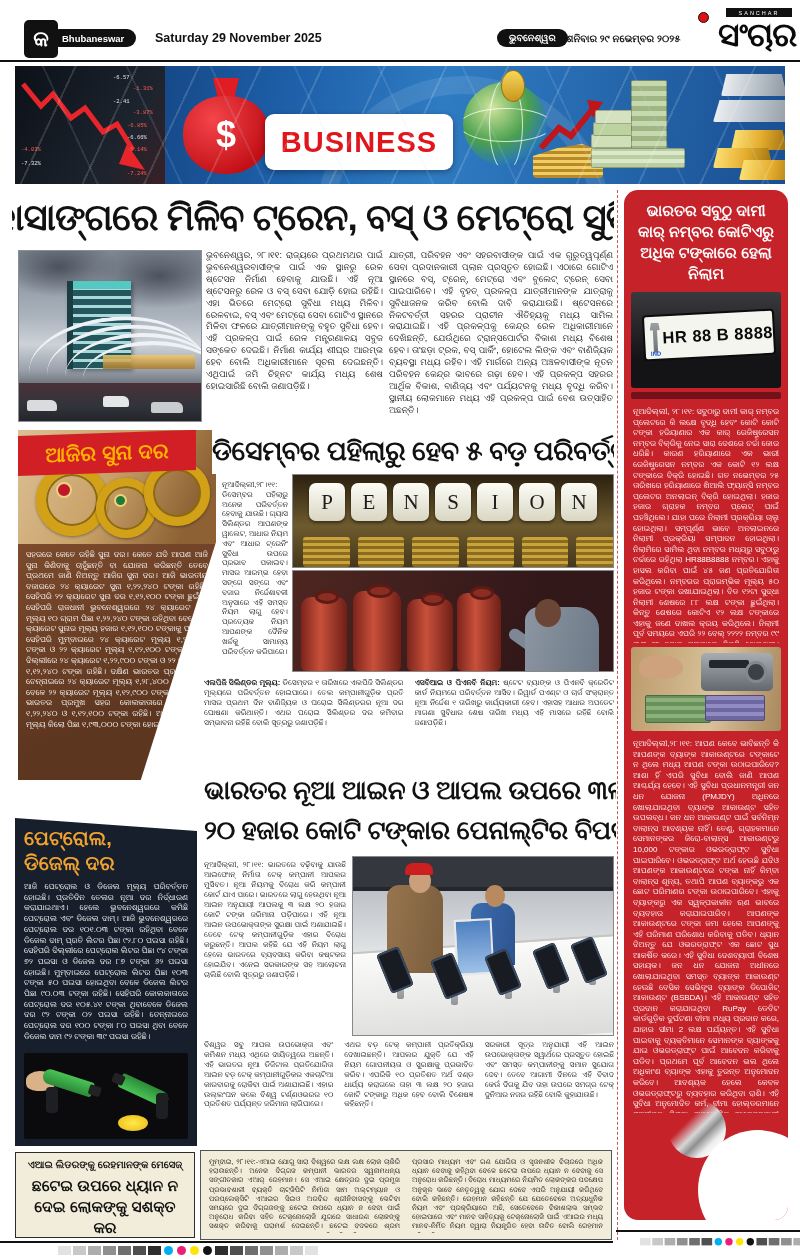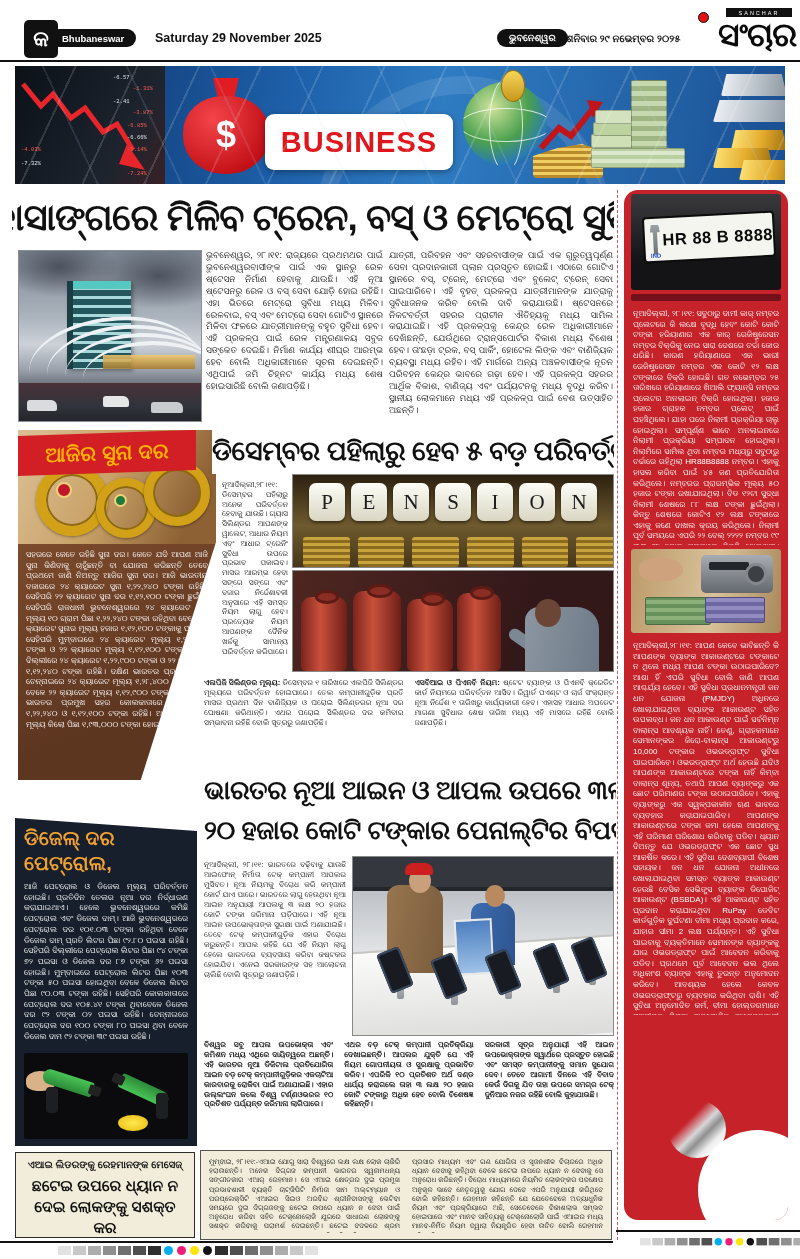--- a/index.html
+++ b/index.html
@@ -160,21 +160,21 @@
   .p1-body{position:absolute;left:34px;top:28px;width:56px;height:88px;border-radius:12px 16px 0 0;
            background:linear-gradient(100deg,#97754f,#7a5c3c);}
   .p1-head{position:absolute;left:56px;top:12px;width:22px;height:24px;border-radius:50%;background:#caa07c;}
   .p1-cap{position:absolute;left:52px;top:6px;width:28px;height:12px;border-radius:8px 8px 2px 2px;background:#cc1f1f;}
   .p2-body{position:absolute;left:118px;top:46px;width:44px;height:62px;border-radius:10px 14px 0 0;
            background:linear-gradient(100deg,#3d6cae,#2d5490);}
   .p2-head{position:absolute;left:132px;top:28px;width:20px;height:22px;border-radius:50%;background:#b9895f;}
   .poster{position:absolute;left:102px;top:62px;width:34px;height:52px;background:linear-gradient(#4d7fc0,#9fc2e8);
           border:2px solid #e8e8e8;transform:rotate(-3deg);}
   .ap-bottom{left:204px;top:1040px;width:410px;height:104px;display:flex;gap:11px;}
-  .ap-bottom div{flex:1;font-size:7.5px;line-height:9.9px;text-align:justify;overflow:hidden;font-weight:bold;}
+  .ap-bottom div{flex:1;font-size:7.5px;line-height:9.9px;text-align:justify;overflow:hidden;}
   
   .petrol{left:15px;top:818px;width:182px;height:328px;background:#161f2b;padding:8px 9px;box-sizing:border-box;
           clip-path:polygon(0 0,100% 4%,100% 100%,0 100%);overflow:hidden;}
   .pt-title span{display:block;color:#f2a230;font-size:20px;line-height:25px;font-weight:800;}
   .pt-body{margin-top:6px;color:#fff;font-size:8px;line-height:10.7px;text-align:justify;height:166px;overflow:hidden;}
   .img-fuel{position:relative;margin-top:5px;height:86px;background:#0b0b0d;overflow:hidden;border-radius:2px;}
   .nozzle{position:absolute;width:52px;height:15px;border-radius:8px 3px 3px 8px;background:linear-gradient(#49c455,#2c8a38);}
   .nozzle:after{content:"";position:absolute;right:-8px;top:2px;width:12px;height:10px;background:#222;border-radius:2px;}
   .nz-handle{position:absolute;width:12px;height:26px;background:#1d1f22;border-radius:4px;}
   .hand{position:absolute;width:30px;height:20px;border-radius:50% 60% 50% 40%;background:#d9b28a;}
@@ -287,20 +287,21 @@
   </div>
 
   <div class="abs t-col t-col1 just">ଭୁବନେଶ୍ୱର, ୨୮।୧୧: ରାଜ୍ୟରେ ପ୍ରଥମଥର ପାଇଁ ଭୁବନେଶ୍ୱରବାସୀଙ୍କ ପାଇଁ ଏକ ସ୍ଥାନରୁ ରେଳ ଷ୍ଟେସନ ନିର୍ମାଣ ହେବାକୁ ଯାଉଛି। ଏହି ନୂଆ ଷ୍ଟେସନରୁ ରେଳ ଓ ବସ୍ ସେବା ଯୋଡ଼ି ହୋଇ ରହିଛି। ଏହା ଭିତରେ ମେଟ୍ରୋ ସୁବିଧା ମଧ୍ୟ ମିଳିବ। ରେଳବାଇ, ବସ୍ ଏବଂ ମେଟ୍ରୋ ସେବା ଗୋଟିଏ ସ୍ଥାନରେ ମିଳିବା ଫଳରେ ଯାତ୍ରୀମାନଙ୍କୁ ବହୁତ ସୁବିଧା ହେବ। ଏହି ପ୍ରକଳ୍ପ ପାଇଁ ରେଳ ମନ୍ତ୍ରଣାଳୟ ସବୁଜ ସଙ୍କେତ ଦେଇଛି। ନିର୍ମାଣ କାର୍ଯ୍ୟ ଶୀଘ୍ର ଆରମ୍ଭ ହେବ ବୋଲି ଅଧିକାରୀମାନେ ସୂଚନା ଦେଇଛନ୍ତି। ଏଥିପାଇଁ ଜମି ଚିହ୍ନଟ କାର୍ଯ୍ୟ ମଧ୍ୟ ଶେଷ ହୋଇସାରିଛି ବୋଲି ଜଣାପଡ଼ିଛି।</div>
   <div class="abs t-col t-col2 just">
     <span>ଯାତ୍ରୀ, ପରିବହନ ଏବଂ ସହରବାସୀଙ୍କ ପାଇଁ ଏକ ଗୁରୁତ୍ୱପୂର୍ଣ୍ଣ ସେବା ପ୍ରଦାନକାରୀ ପ୍ଲାନ ପ୍ରସ୍ତୁତ ହୋଇଛି। ଏଠାରେ ଗୋଟିଏ ସ୍ଥାନରେ ବସ୍, ଟ୍ରେନ୍, ମେଟ୍ରୋ ଏବଂ ବୁଲେଟ୍ ଟ୍ରେନ୍ ସେବା ପାଇପାରିବେ। ଏହି ବୃହତ୍ ପ୍ରକଳ୍ପ ଯାତ୍ରୀମାନଙ୍କ ଯାତ୍ରାକୁ ସୁବିଧାଜନକ କରିବ ବୋଲି ଦାବି କରାଯାଉଛି। ଷ୍ଟେସନରେ ନିକଟବର୍ତ୍ତୀ ସହରର ପ୍ରାଚୀନ ଐତିହ୍ୟକୁ ମଧ୍ୟ ସାମିଲ କରାଯାଇଛି। ଏହି ପ୍ରକଳ୍ପକୁ କେନ୍ଦ୍ର ରେଳ ଅଧିକାରୀମାନେ ଦେଖିଛନ୍ତି, ଯେଉଁଥିରେ ଟ୍ରାନ୍ସପୋର୍ଟର ବିକାଶ ମଧ୍ୟ ବିଶେଷ ହେବ। ତା'ଛଡ଼ା ଟ୍ରକ, ବସ୍ ପାର୍କିଂ, ହୋଟେଲ ଲିଙ୍କ ଏବଂ ବାଣିଜ୍ୟିକ ବ୍ୟବସ୍ଥା ମଧ୍ୟ ରହିବ। ଏହି ମାର୍ଗରେ ଅନ୍ୟ ଅଞ୍ଚଳବାସୀଙ୍କ ନୂତନ ପରିବହନ କେନ୍ଦ୍ର ଭାବରେ ଗଢ଼ା ହେବ। ଏହି ପ୍ରକଳ୍ପ ସହରର ଆର୍ଥିକ ବିକାଶ, ବାଣିଜ୍ୟ ଏବଂ ପର୍ଯ୍ୟଟନକୁ ମଧ୍ୟ ବୃଦ୍ଧି କରିବ। ସ୍ଥାନୀୟ ଲୋକମାନେ ମଧ୍ୟ ଏହି ପ୍ରକଳ୍ପ ପାଇଁ ବେଶ ଉତ୍ସାହିତ ଅଛନ୍ତି।</span>
   </div>
 
   <div class="abs vdash"></div>
 
   <div class="abs sidebar">
+    <div class="sb-head1">ଭାରତର ସବୁଠୁ ଦାମୀ କାର୍ ନମ୍ବର କୋଟିଏରୁ ଅଧିକ ଟଙ୍କାରେ ହେଲା ନିଲାମ</div>
     <div class="img-plate">
       <div class="plate">
         <div class="emblem"></div>
         <span class="plate-num">HR 88 B 8888</span>
         <span class="plate-ind">IND</span>
       </div>
     </div>
     <div class="sb-strip"></div>
     <div class="sb-body sb-body1">ନୂଆଦିଲ୍ଲୀ, ୨୮।୧୧: ସବୁଠାରୁ ଦାମୀ କାର୍ ନମ୍ବର ପ୍ଲେଟରେ କି ଲକ୍ଷେ ବୃଦ୍ଧି ହେବଂ କୋଟି କୋଟି ଟଙ୍କା ହରିୟାଣାର ଏକ କାର୍ ରେଜିଷ୍ଟ୍ରେସନ ନମ୍ବର ବିକ୍ରିକୁ ନେଇ ସାରା ଦେଶରେ ଚର୍ଚ୍ଚା ଜୋର ଧରିଛି। କାରଣ ହରିୟାଣାରେ ଏକ ଭାରୀ ରେଜିଷ୍ଟ୍ରେସନ ନମ୍ବର ଏକ କୋଟି ୧୨ ଲକ୍ଷ ଟଙ୍କାରେ ବିକ୍ରି ହୋଇଛି। ଗତ ନଭେମ୍ବର ୨୫ ତାରିଖରେ ହରିୟାଣାରେ ଖିଆଲି ଫ୍ୟାନ୍ସି ନମ୍ବର ପ୍ଲେଟର ଅନଲାଇନ୍ ବିକ୍ରି ହୋଇଥିଲା। ହଜାର ହଜାର ଗ୍ରାହକ ନମ୍ବର ପ୍ଲେଟ୍ ପାଇଁ ପହଞ୍ଚିଥିଲେ। ଯାହା ପରେ ନିଲାମୀ ପ୍ରକ୍ରିୟା ଚାଲୁ ହୋଇଥିଲା। ସମ୍ପୂର୍ଣ୍ଣ ଭାବେ ଅନଲାଇନରେ ନିଲାମୀ ପ୍ରକ୍ରିୟା ସମ୍ପାଦନ ହୋଇଥିଲା। ନିଲାମିରେ ସାମିଲ ଥିବା ନମ୍ବର ମଧ୍ୟରୁ ସବୁଠାରୁ ଚର୍ଚ୍ଚାରେ ରହିଥିଲା HR88B8888 ନମ୍ବର। ଏହାକୁ ହାସଲ କରିବା ପାଇଁ ୪୫ ଜଣ ପ୍ରତିଯୋଗିତା କରିଥିଲେ। ନମ୍ବରର ପ୍ରାରମ୍ଭିକ ମୂଲ୍ୟ ୫୦ ହଜାର ଟଙ୍କା ରଖାଯାଇଥିଲା। ବିଡ ୧୨ଟା ସୁଦ୍ଧା ନିଲାମୀ ଶେଷରେ ୮୮ ଲକ୍ଷ ଟଙ୍କା ଛୁଇଁଥିଲା। କିନ୍ତୁ ଶେଷରେ କୋଟିଏ ୧୨ ଲକ୍ଷ ଟଙ୍କାରେ ଏହାକୁ ଜଣେ ଦାଖଲ କ୍ରୟ କରିଥିଲେ। ନିଲାମୀ ପୂର୍ବ ସମୟରେ ଏପରି ୨୨ ବେଲ୍ ୨୨୨୨ ନମ୍ବର ୯୯ ଲକ୍ଷ ୯୮ ହଜାର ଟଙ୍କାରେ ବିକ୍ରି ହୋଇଥିଲା। ଏହାର ହେଉଛି ଭାରତର ରେକର୍ଡ। ୮୮ ସଂଖ୍ୟାକୁ ଶୁଭ ସଂକେତ ବିଚାର କରାଯାଏ। ଜ୍ୟୋତିଷ ଶାସ୍ତ୍ର ଅନୁସାରେ ଏହା ଐଶ୍ୱର୍ଯ୍ୟ ସୂଚକ ବୁଝାଯାଏ। ସେଥିପାଇଁ ୮୮୮୮ ଏକ ବିଶେଷ ସ୍ଥାନ ରଖେ ଏବଂ ଏହି ନମ୍ବର ସବୁଠାରୁ ବଡ ଭଲ ହେଲା ଯେ ମୋଟରେ ରହିଥିବା ଜାଣିବା ଅଧିକ କି ୮ ବର୍ଷ ଦେଖାଯାଏ।</div>
     <div class="img-money">
@@ -394,22 +395,22 @@
   </div>
 
   <div class="abs ap-bottom">
     <div>ବିଶ୍ୱର ସବୁ ଆପଲ ଉପଭୋକ୍ତା ଏବଂ କମିଶନ ମଧ୍ୟ ଏଥିରେ ଦାୟିତ୍ୱରେ ଅଛନ୍ତି। ଏହି ଭାରତର ନୂଆ ଡିଜିଟାଲ ପ୍ରତିଯୋଗିତା ଆଇନ ବଡ଼ ଟେକ୍ କମ୍ପାନୀଗୁଡ଼ିକର ଏକଚାଟିଆ କାରବାରକୁ ରୋକିବା ପାଇଁ ଅଣାଯାଇଛି। ଏହାର ଉଲ୍ଲଂଘନ କଲେ ବିଶ୍ୱ ଟର୍ଣ୍ଣଓଭରର ୧୦ ପ୍ରତିଶତ ପର୍ଯ୍ୟନ୍ତ ଜରିମାନା ଲାଗିପାରେ।</div>
     <div>ଏଥର ବଡ଼ ଟେକ୍ କମ୍ପାନୀ ପ୍ରତିକ୍ରିୟା ଦେଖାଇଛନ୍ତି। ଆପଲର ଯୁକ୍ତି ଯେ ଏହି ନିୟମ ଗୋପନୀୟତା ଓ ସୁରକ୍ଷାକୁ ପ୍ରଭାବିତ କରିବ। ଏପରିକି ୧୦ ପ୍ରତିଶତ ଅର୍ଥ ଦଣ୍ଡ ଧାର୍ଯ୍ୟ କରାଗଲେ ତାହା ୩ ଲକ୍ଷ ୨୦ ହଜାର କୋଟି ଟଙ୍କାରୁ ଅଧିକ ହେବ ବୋଲି ବିଶେଷଜ୍ଞ କହିଛନ୍ତି।</div>
     <div>ସରକାରୀ ସୂତ୍ର ଅନୁଯାୟୀ ଏହି ଆଇନ ଉପଭୋକ୍ତାଙ୍କ ସ୍ୱାର୍ଥରେ ପ୍ରସ୍ତୁତ ହୋଇଛି ଏବଂ ସମସ୍ତ କମ୍ପାନୀଙ୍କୁ ସମାନ ସୁଯୋଗ ଦେବ। ତେବେ ଆଗାମୀ ଦିନରେ ଏହି ବିବାଦ କେଉଁ ଦିଗକୁ ଯିବ ତାହା ଉପରେ ସମଗ୍ର ଟେକ୍ ଦୁନିଆର ନଜର ରହିଛି ବୋଲି କୁହାଯାଉଛି।</div>
   </div>
 
   <div class="abs petrol">
     <div class="pt-title">
+      <span>ପେଟ୍ରୋଲ,</span>
       <span>ଡିଜେଲ୍ ଦର</span>
-      <span>ପେଟ୍ରୋଲ,</span>
     </div>
     <div class="pt-body">ଆଜି ପେଟ୍ରୋଲ ଓ ଡିଜେଲ ମୂଲ୍ୟ ପରିବର୍ତ୍ତନ ହୋଇଛି। ପ୍ରତିଦିନ ତେଲର ନୂଆ ଦର ନିର୍ଦ୍ଧାରଣ କରାଯାଇଥାଏ। ହେଲେ ଭୁବନେଶ୍ୱରରେ କମିଛି ପେଟ୍ରୋଲ ଏବଂ ଡିଜେଲ ଦାମ୍। ଆଜି ଭୁବନେଶ୍ୱରରେ ପେଟ୍ରୋଲ ଦର ୧୦୧.୦୩ ଟଙ୍କା ରହିଥିବା ବେଳେ ଡିଜେଲ ଦାମ୍ ପ୍ରତି ଲିଟର ପିଛା ୯୨.୮୦ ପଇସା ରହିଛି। ସେହିପରି ଦିଲ୍ଲୀରେ ପେଟ୍ରୋଲ ଲିଟର ପିଛା ୯୪ ଟଙ୍କା ୭୨ ପଇସା ଓ ଡିଜେଲ ଦର ୮୭ ଟଙ୍କା ୬୨ ପଇସା ହୋଇଛି। ମୁମ୍ବାଇରେ ପେଟ୍ରୋଲ ଲିଟର ପିଛା ୧୦୩ ଟଙ୍କା ୫୦ ପଇସା ହୋଇଥିବା ବେଳେ ଡିଜେଲ ଲିଟର ପିଛା ୯୦.୦୩ ଟଙ୍କା ରହିଛି। ସେହିପରି କୋଲକାତାରେ ପେଟ୍ରୋଲ ଦର ୧୦୫.୪୧ ଟଙ୍କା ଥିବାବେଳେ ଡିଜେଲ ଦର ୯୨ ଟଙ୍କା ୦୨ ପଇସା ରହିଛି। ଚେନ୍ନାଇରେ ପେଟ୍ରୋଲ ଦର ୧୦୦ ଟଙ୍କା ୮୦ ପଇସା ଥିବା ବେଳେ ଡିଜେଲ ଦାମ ୯୨ ଟଙ୍କା ୩୯ ପଇସା ରହିଛି।</div>
     <div class="img-fuel">
       <div class="hand" style="left:2px;top:18px;"></div>
       <div class="nozzle" style="left:18px;top:22px;transform:rotate(18deg);"></div>
       <div class="nz-handle" style="left:22px;top:34px;"></div>
       <div class="nozzle" style="right:18px;top:30px;transform:rotate(-155deg);"></div>
       <div class="nz-handle" style="right:20px;top:40px;"></div>
       <div class="splash" style="right:40px;bottom:8px;"></div>
     </div>

